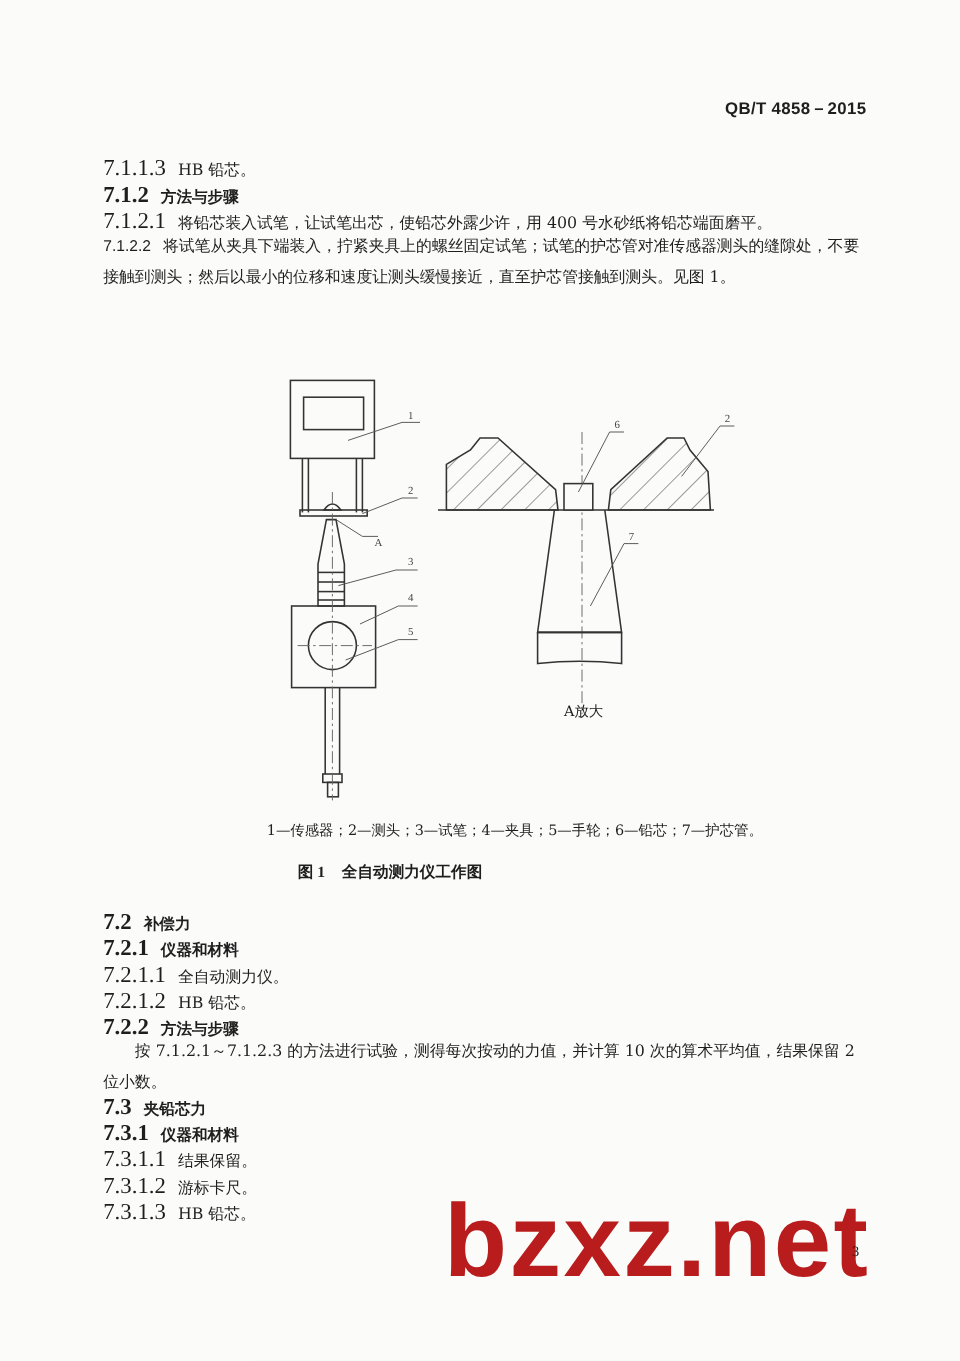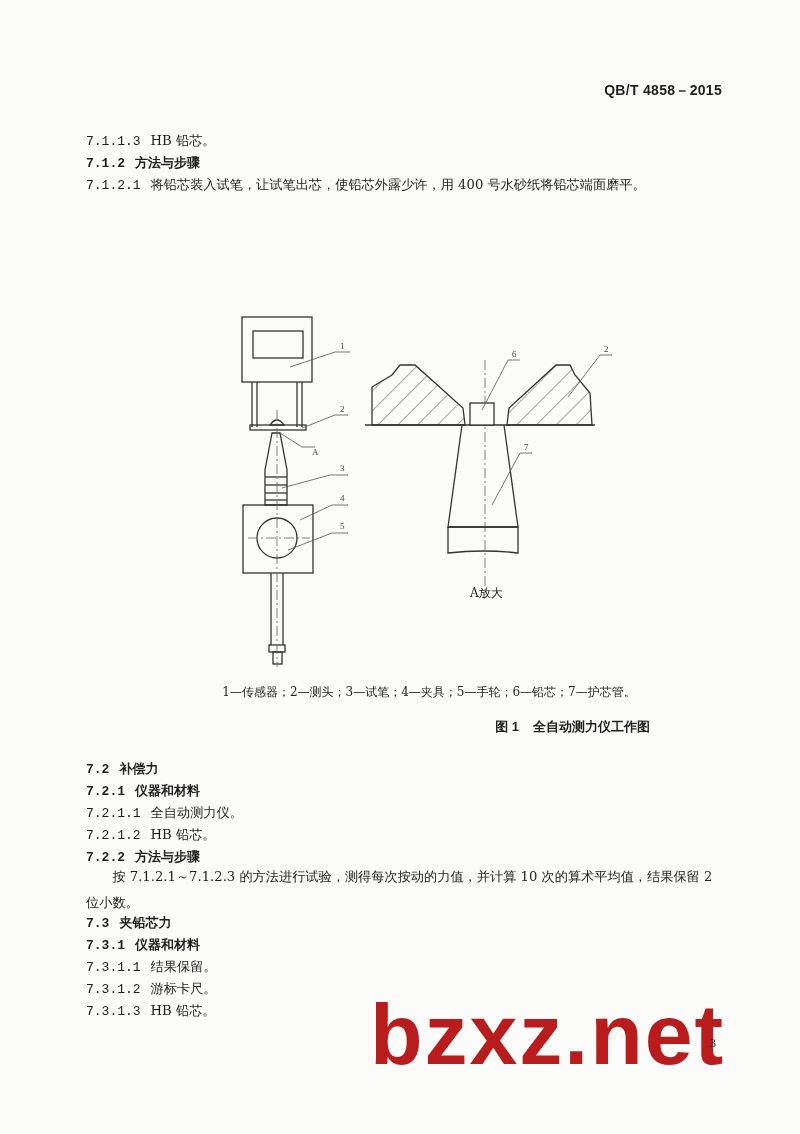--- a/index.html
+++ b/index.html
@@ -16,36 +16,36 @@
   .std-code {
     position: absolute; right: 78px; top: 82px;
     font-family: "Liberation Sans", "DejaVu Sans", sans-serif;
     font-weight: bold; font-size: 14px; letter-spacing: 0.3px;
   }
   .line {
     position: absolute; left: 86px; font-size: 13.2px; line-height: 22px;
     white-space: nowrap;
   }
   .line .num {
-    font-family: Liberation Mono, monospace;
-    font-size: 13px; margin-right: 10px;
+    font-family: Liberation Serif, serif;
+    font-size: 19px; margin-right: 10px;
   }
   .line.h .txt { font-family: "DejaVu Sans", "Liberation Sans", sans-serif; font-weight: bold; font-size: 13px; }
   .line.h .num { font-weight: bold; }
   .para { position: absolute; left: 86px; width: 640px; font-size: 13.2px; line-height: 26px; }
   .para .num { font-family: "Liberation Sans", "DejaVu Sans", sans-serif; font-size: 13px; margin-right: 10px; }
   .figure { position: absolute; left: 220px; top: 305px; width: 420px; height: 365px; }
   .caption-legend {
     position: absolute; left: 0; width: 800px; top: 684px; text-align: center;
     font-size: 12px;
     padding-left: 29px;
   }
   .caption-title {
-    position: absolute; left: 0; width: 650px; top: 718px; text-align: right;
-    font-family: Liberation Sans, sans-serif; font-weight: bold; font-size: 13px;
+    position: absolute; left: 0; width: 650px; top: 718px; text-align: center;
+    font-family: Liberation Serif, serif; font-weight: bold; font-size: 13px;
   }
   .caption-title .fig-no { margin-right: 14px; }
   .zoom-label {
     position: absolute; left: 470px; top: 585px; font-size: 12px;
   }
   .page-no {
     position: absolute; right: 84px; top: 1036px; font-size: 12px;
     font-family: "Liberation Serif", serif;
   }
   .watermark {
@@ -62,20 +62,23 @@
   <div class="std-code">QB/T 4858－2015</div>
 
   <div class="line" style="top:130px;">
     <span class="num">7.1.1.3</span><span class="txt">HB 铅芯。</span>
   </div>
   <div class="line h" style="top:152px;">
     <span class="num">7.1.2</span><span class="txt">方法与步骤</span>
   </div>
   <div class="line" style="top:174px;">
     <span class="num">7.1.2.1</span><span class="txt">将铅芯装入试笔，让试笔出芯，使铅芯外露少许，用 400 号水砂纸将铅芯端面磨平。</span>
+  </div>
+  <div class="para" style="top:192px;">
+    <span class="num">7.1.2.2</span><span class="txt">将试笔从夹具下端装入，拧紧夹具上的螺丝固定试笔；试笔的护芯管对准传感器测头的缝隙处，不要接触到测头；然后以最小的位移和速度让测头缓慢接近，直至护芯管接触到测头。见图 1。</span>
   </div>
 
   <div class="figure">
     <svg width="420" height="365" viewBox="0 0 420 365">
       <defs>
         <pattern id="hatch" width="14" height="14" patternUnits="userSpaceOnUse" patternTransform="rotate(45)">
           <line x1="0" y1="0" x2="0" y2="14" stroke="#555" stroke-width="1"></line>
         </pattern>
       </defs>
       <g stroke="#333" stroke-width="1.3" fill="none">

